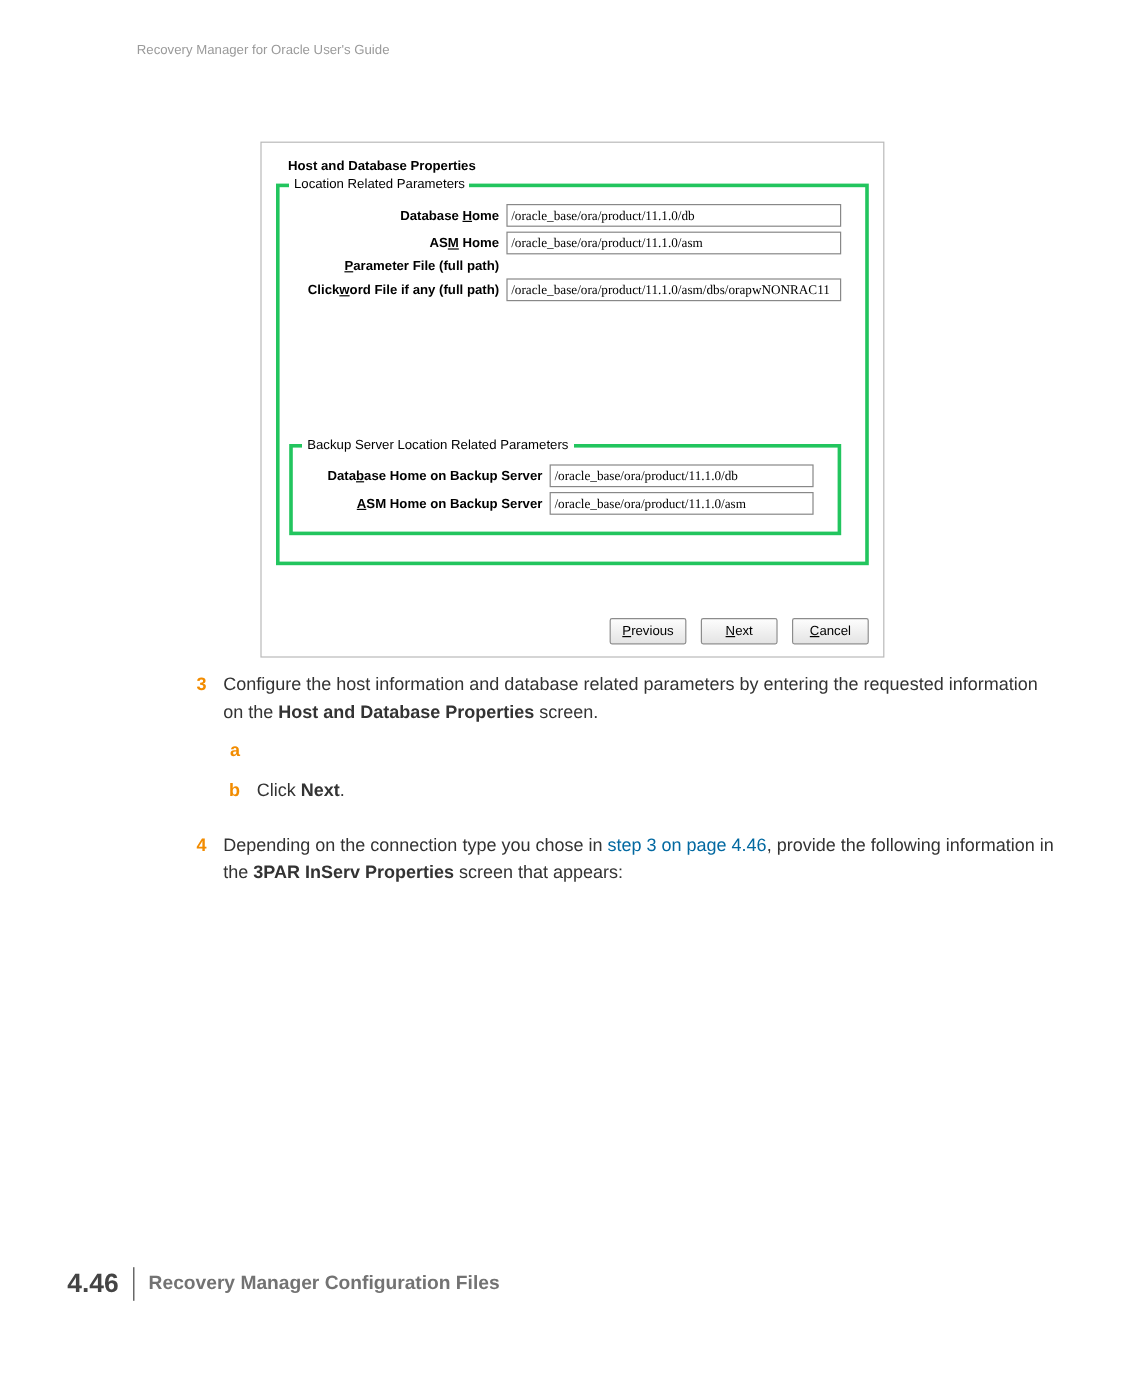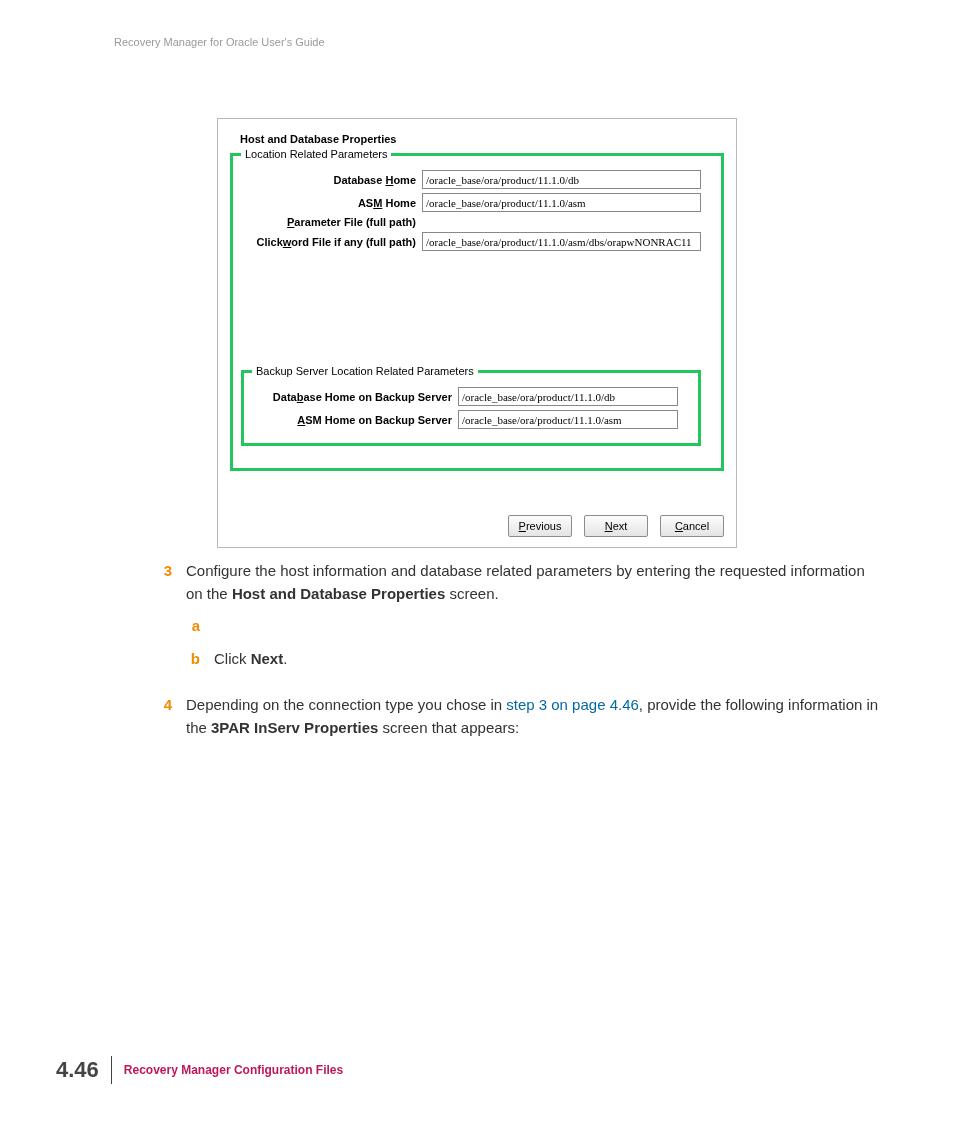--- a/index.html
+++ b/index.html
@@ -142,23 +142,23 @@
     font-size: 22px;
     font-weight: bold;
     color: #444;
   }
   .footer-divider {
     width: 1px;
     height: 28px;
     background: #444;
   }
   .footer-title {
-    color: #be185d;
-    font-weight: bold;
-    font-size: 12px;
+    color: #737373;
+    font-weight: bold;
+    font-size: 16px;
   }
 </style>
 </head>
 <body>
 
 <div class="page-header">Recovery Manager for Oracle User's Guide</div>
 
 <div class="dialog">
   <div class="dialog-title">Host and Database Properties</div>
 

